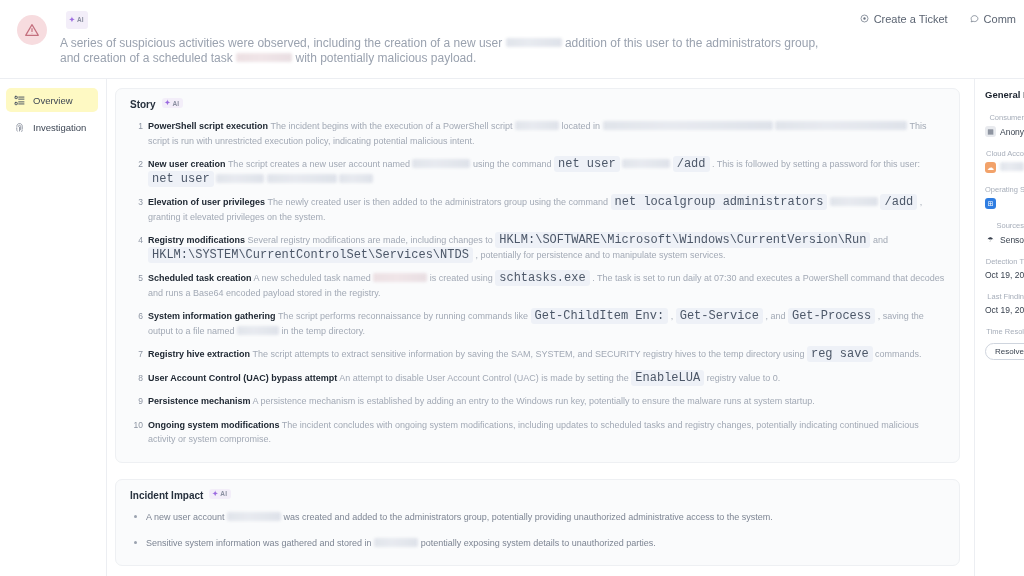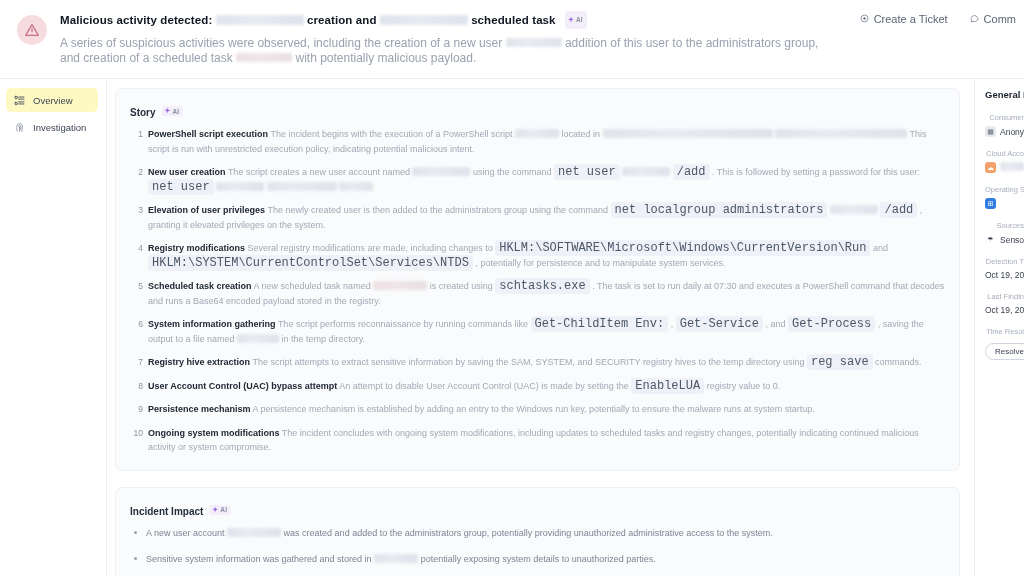--- a/index.html
+++ b/index.html
@@ -148,21 +148,20 @@
     padding: 10px 14px 13px 14px;
   }
   .card + .card { margin-top: 16px; }
   .card-title {
     font-size: 10px;
     font-weight: bold;
     color: #26303d;
     margin-bottom: 9px;
     display: flex;
     align-items: flex-start;
-    margin-top: 8px;
   }
 
   
   ol.story { list-style: none; counter-reset: st; }
   ol.story > li {
     counter-increment: st;
     position: relative;
     padding-left: 18px;
     margin-bottom: 9px;
     font-size: 9px;
@@ -267,21 +266,20 @@
   <div class="warn-circle">
     <svg width="16" height="16" viewBox="0 0 24 24" fill="none" stroke="#c4707e" stroke-width="1.8" stroke-linecap="round" stroke-linejoin="round">
       <path d="M12 4 L21.5 20 L2.5 20 Z"></path>
       <line x1="12" y1="10" x2="12" y2="14.2"></line>
       <circle cx="12" cy="17" r="0.6" fill="#c4707e" stroke="none"></circle>
     </svg>
   </div>
 
   <div class="hdr-text">
     <div class="hdr-title">
-      <span id="hdr-title-segs"><span>Malicious activity detected:</span> <span class="redact blue tall" style="width: 88px;"></span> <span>creation and</span> <span class="redact blue tall" style="width: 88px;"></span> <span>scheduled task</span> </span>
       <span class="ai-chip">
         <span class="spark">✦</span>
         <span class="lbl">AI</span>
       </span>
     </div>
 
     <div class="hdr-sub">
       <span>A series of suspicious activities were observed, including the creation of a new user</span>
       <span class="redact" style="width:56px"></span>
       <span>addition of this user to the administrators group, and creation of a scheduled task</span>

